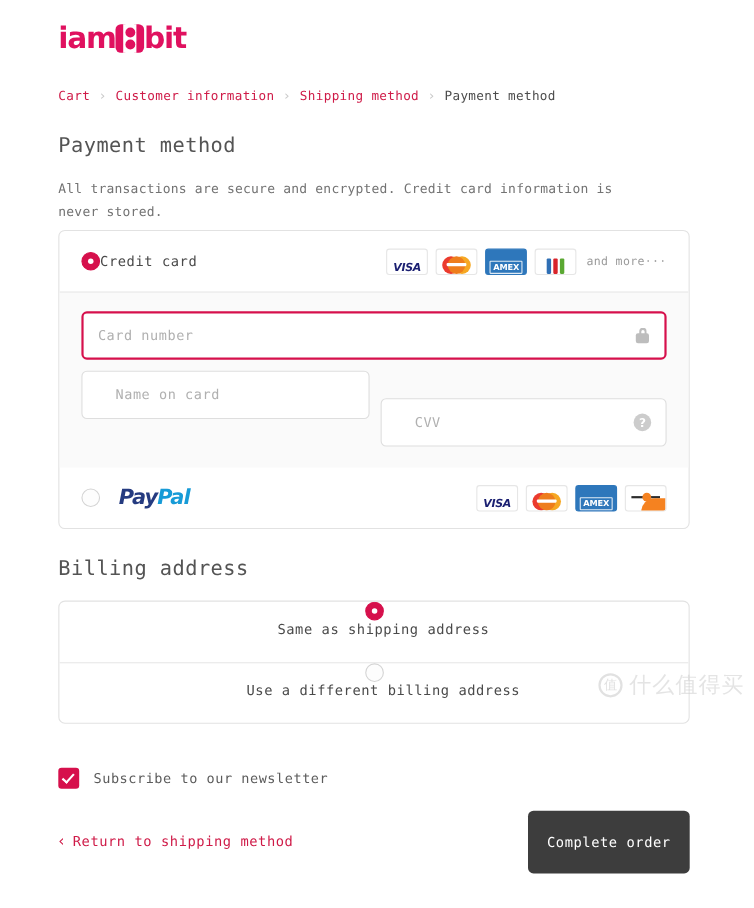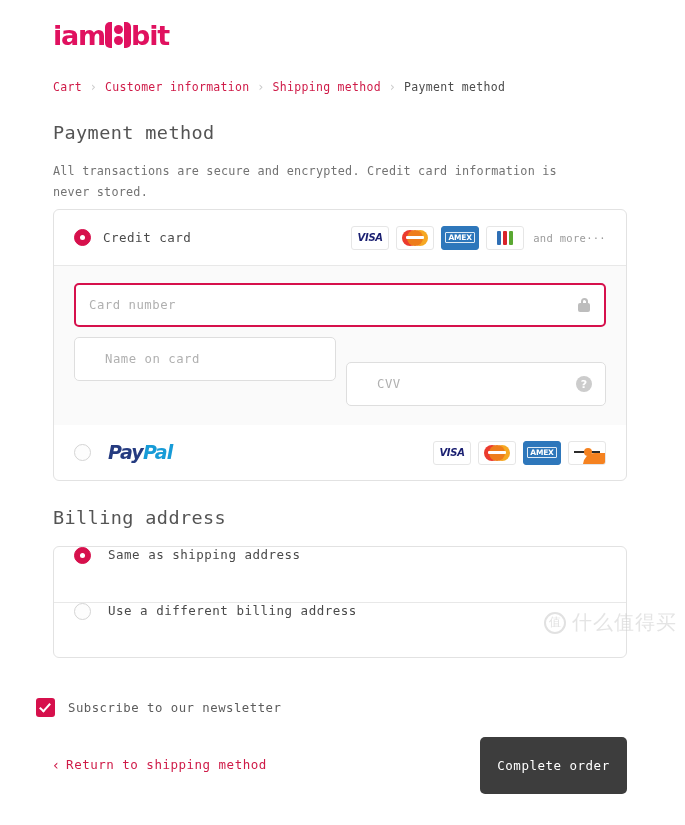--- a/index.html
+++ b/index.html
@@ -140,21 +140,21 @@
     display: flex;
     align-items: center;
     padding: 0 20px;
     height: 55px;
     box-sizing: border-box;
   }
   .pay-label {
     font-size: 12.5px;
     color: #4a4a4a;
     letter-spacing: 0.5px;
-    margin-left: 12px;
+    margin-left: 0;
   }
   .spacer { flex: 1; }
 
   
   .radio {
     width: 17px;
     height: 17px;
     border-radius: 50%;
     box-sizing: border-box;
     flex: 0 0 auto;
@@ -186,21 +186,21 @@
     align-items: center;
     gap: 7px;
   }
   .brand {
     width: 38px;
     height: 24px;
     border: 1px solid #e6e6e6;
     border-radius: 3px;
     background: #ffffff;
     display: flex;
-    align-items: center;
+    align-items: flex-end;
     justify-content: center;
     box-sizing: border-box;
     overflow: hidden;
     position: relative;
   }
   .brand-visa span {
     font-family: "DejaVu Sans", "Liberation Sans", sans-serif;
     font-size: 10px;
     font-weight: bold;
     font-style: italic;
@@ -353,36 +353,38 @@
     top: 546px;
     width: 574px;
     border: 1px solid #e2e2e2;
     border-radius: 6px;
     background: #ffffff;
     box-sizing: border-box;
     overflow: hidden;
   }
   .bill-row {
     display: flex;
+    align-items: center;
     padding: 0 20px;
     height: 55px;
     box-sizing: border-box;
+    flex-direction: column;
   }
   .bill-row + .bill-row { border-top: 1px solid #e8e8e8; }
   .bill-label {
     font-size: 12.5px;
     color: #4a4a4a;
     letter-spacing: 0.5px;
     margin-left: 17px;
   }
 
   
   .newsletter {
     position: absolute;
-    left: 36px;
+    left: 53px;
     top: 698px;
     display: flex;
     align-items: center;
   }
   .checkbox {
     width: 19px; height: 19px;
     background: #d6104c;
     border-radius: 3px;
     position: relative;
     flex: 0 0 auto;

